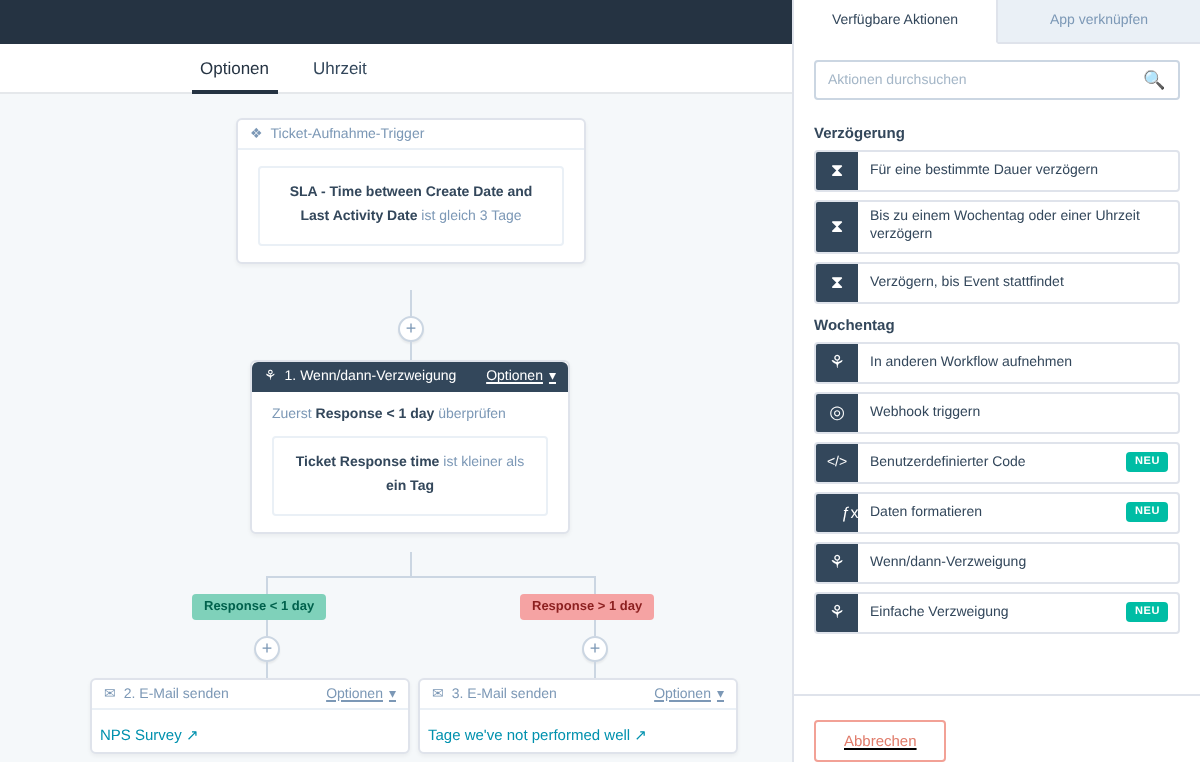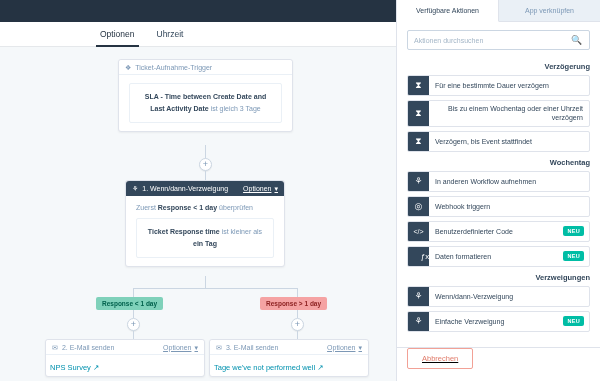--- a/index.html
+++ b/index.html
@@ -139,21 +139,21 @@
     padding: 0 6px;
   }
   .search-box input {
     flex: 1; border: none; outline: none; font-size: 7px;
     color: #33475b; font-family: "Liberation Sans", sans-serif;
     background: transparent;
   }
   .search-box input::placeholder { color: #a4b6c7; }
 
   .list {
-    flex: 1; overflow: hidden; padding: 0 10px; text-align: right;
+    flex: 1; overflow: hidden; padding: 0 10px;
   }
   .group-title {
     font-size: 7.5px; font-weight: bold; color: #33475b;
     margin: 6px 0 4px;
   }
   .action-item {
     display: flex; align-items: stretch; min-height: 21px;
     border: 1px solid #dfe3eb; border-radius: 2px; margin-bottom: 4px;
     background: #ffffff; cursor: pointer; overflow: hidden;
   }
@@ -168,21 +168,21 @@
   }
   .badge-new {
     align-self: center; margin-right: 5px;
     background: #00bda5; color: #ffffff;
     font-size: 5.5px; font-weight: bold; letter-spacing: .3px;
     padding: 2px 4px; border-radius: 2px;
   }
 
   .panel-foot {
     height: 34px; border-top: 1px solid #dfe3eb; background: #ffffff;
-    display: flex; align-items: flex-start; padding: 0 10px; text-decoration: underline;
+    display: flex; align-items: flex-end; padding: 0 10px; text-decoration: underline;
   }
   .btn-cancel {
     border: 1px solid #f2a196; color: #e07b6a; background: #ffffff;
     font-size: 7.5px; padding: 5px 14px; border-radius: 2px; cursor: pointer;
     font-family: "Liberation Sans", sans-serif;
   }
   .ico { display: inline-block; line-height: 1; }
 </style>
 </head>
 <body>
@@ -341,21 +341,20 @@
         <div class="action-label">Benutzerdefinierter Code</div>
         <div class="badge-new">NEU</div>
       </div>
 
       <div class="action-item">
         <div class="action-icon" style="font-size:8px;padding-left:13px;">ƒx</div>
         <div class="action-label">Daten formatieren</div>
         <div class="badge-new">NEU</div>
       </div>
 
-      <div class="group-title">Verzweigungen</div>
 
       <div class="action-item">
         <div class="action-icon">⚘</div>
         <div class="action-label">Wenn/dann-Verzweigung</div>
       </div>
 
       <div class="action-item">
         <div class="action-icon">⚘</div>
         <div class="action-label">Einfache Verzweigung</div>
         <div class="badge-new">NEU</div>

